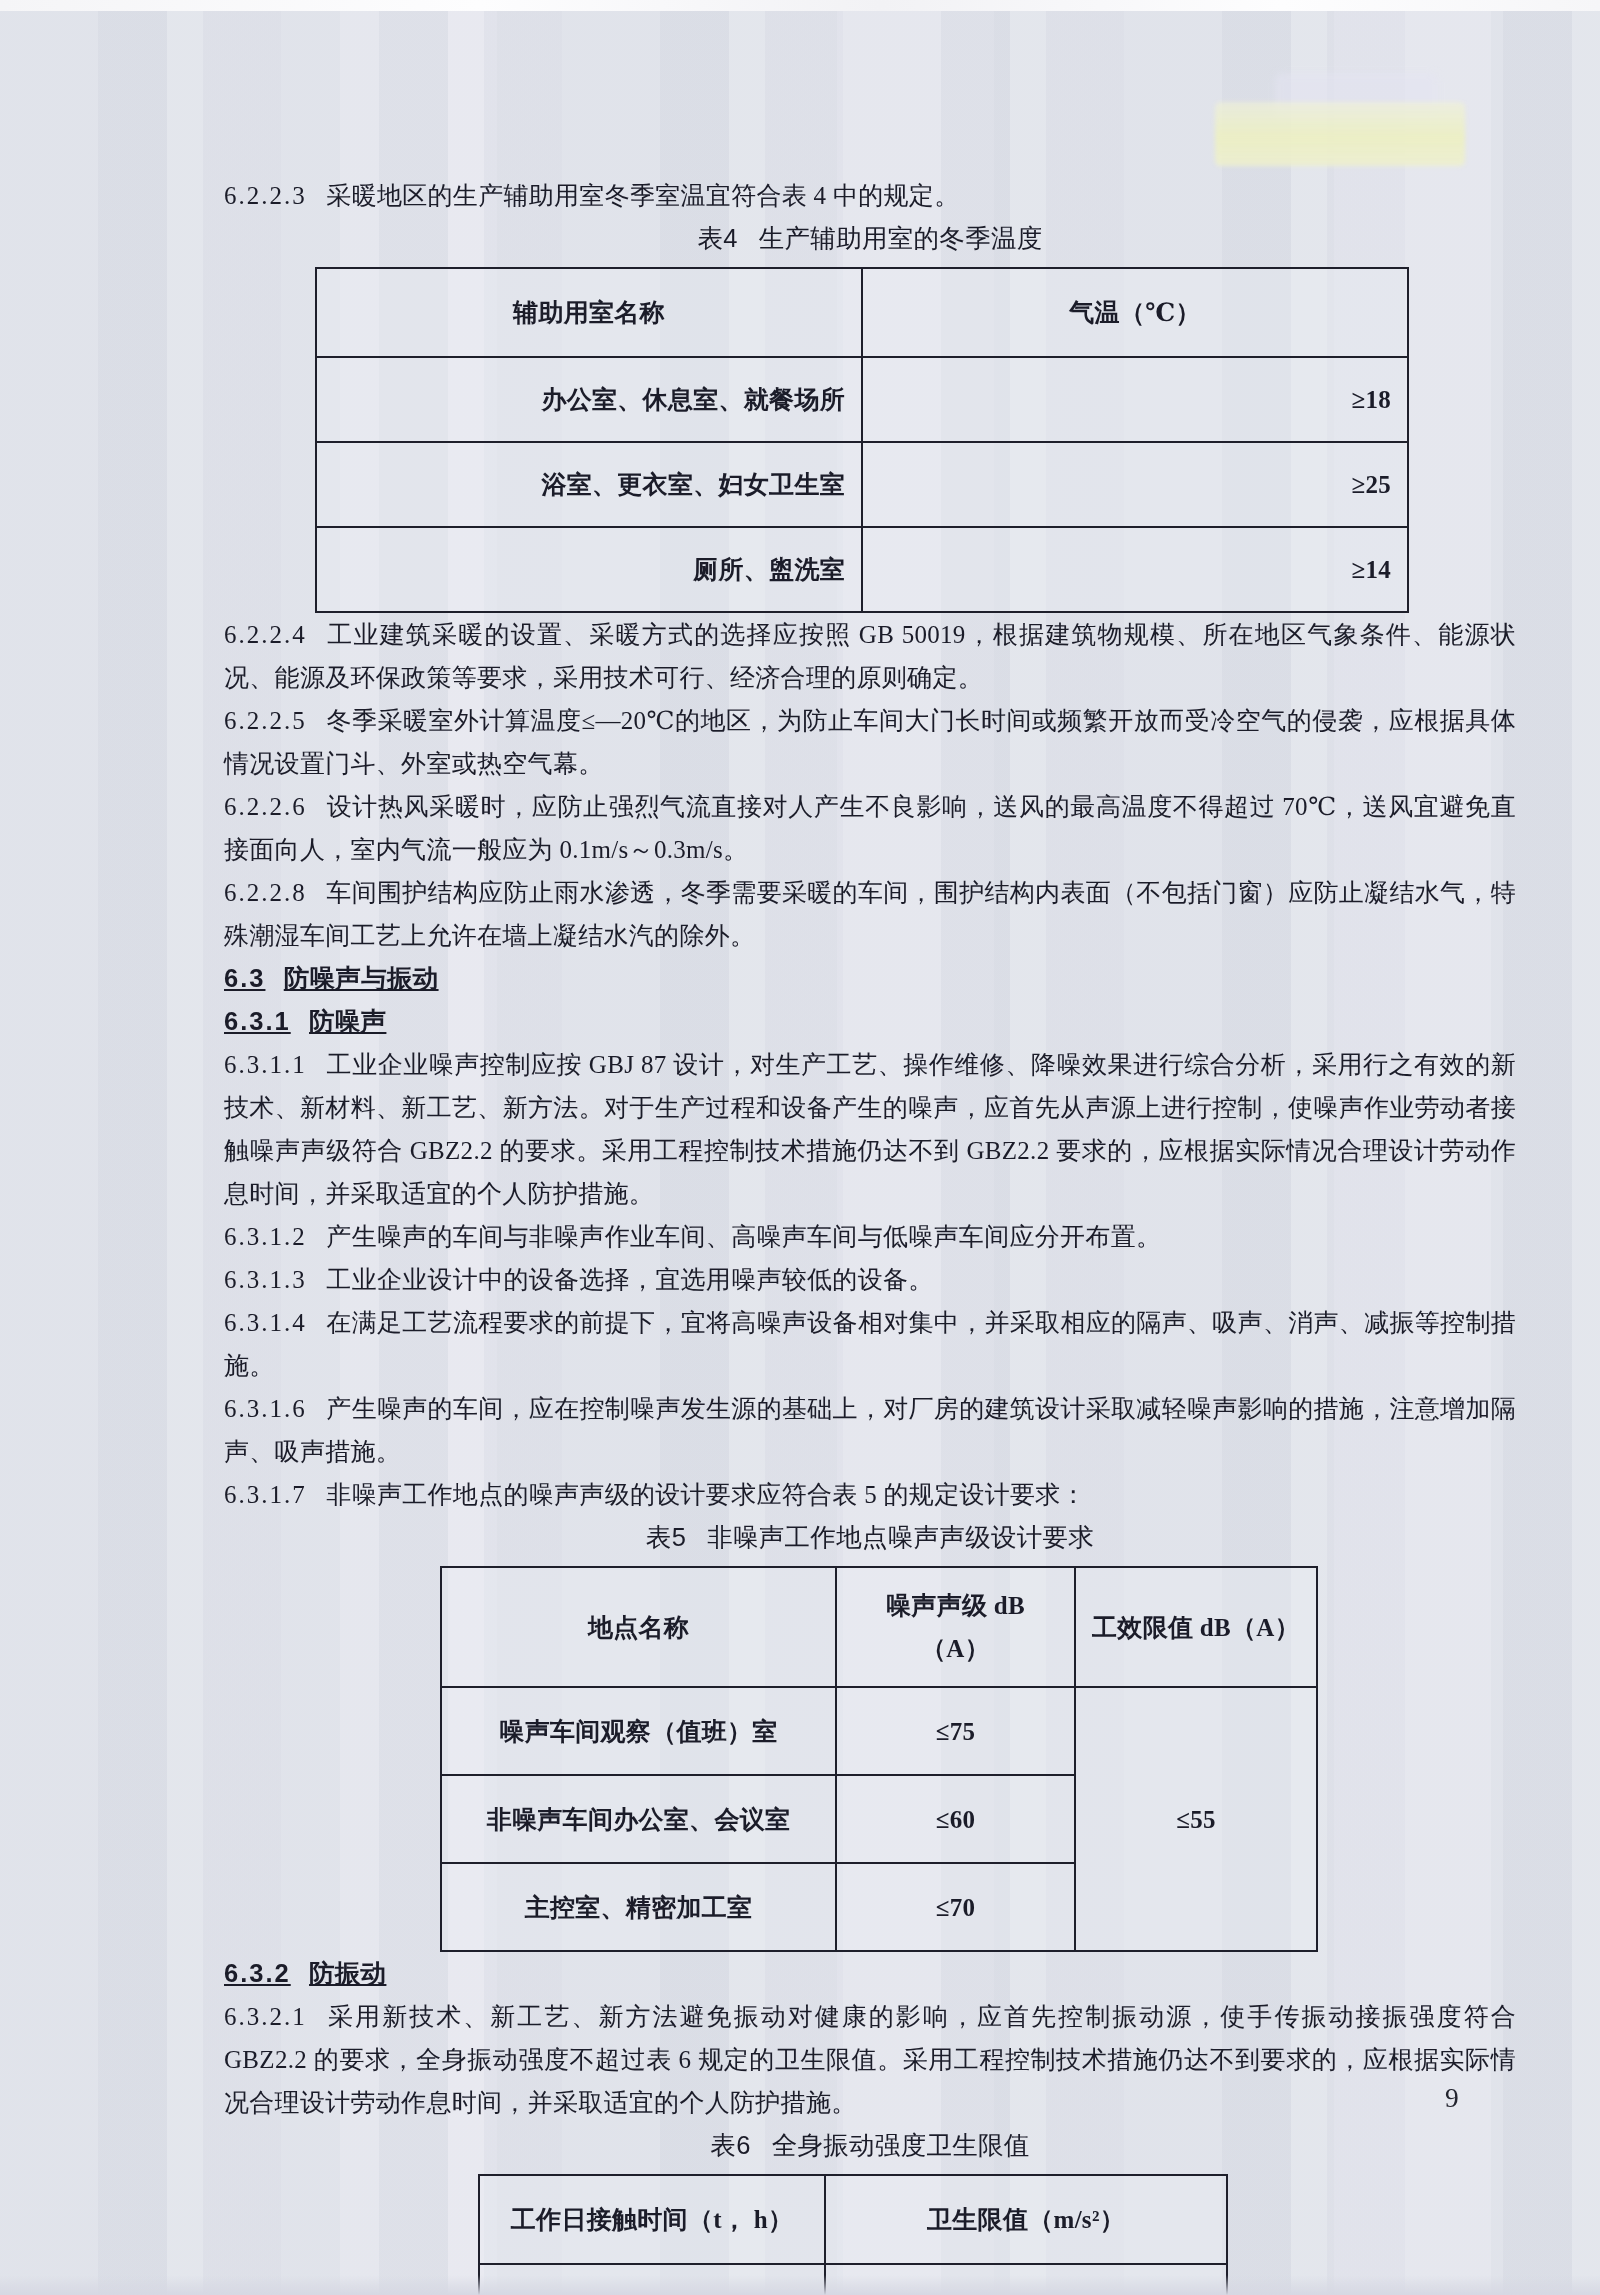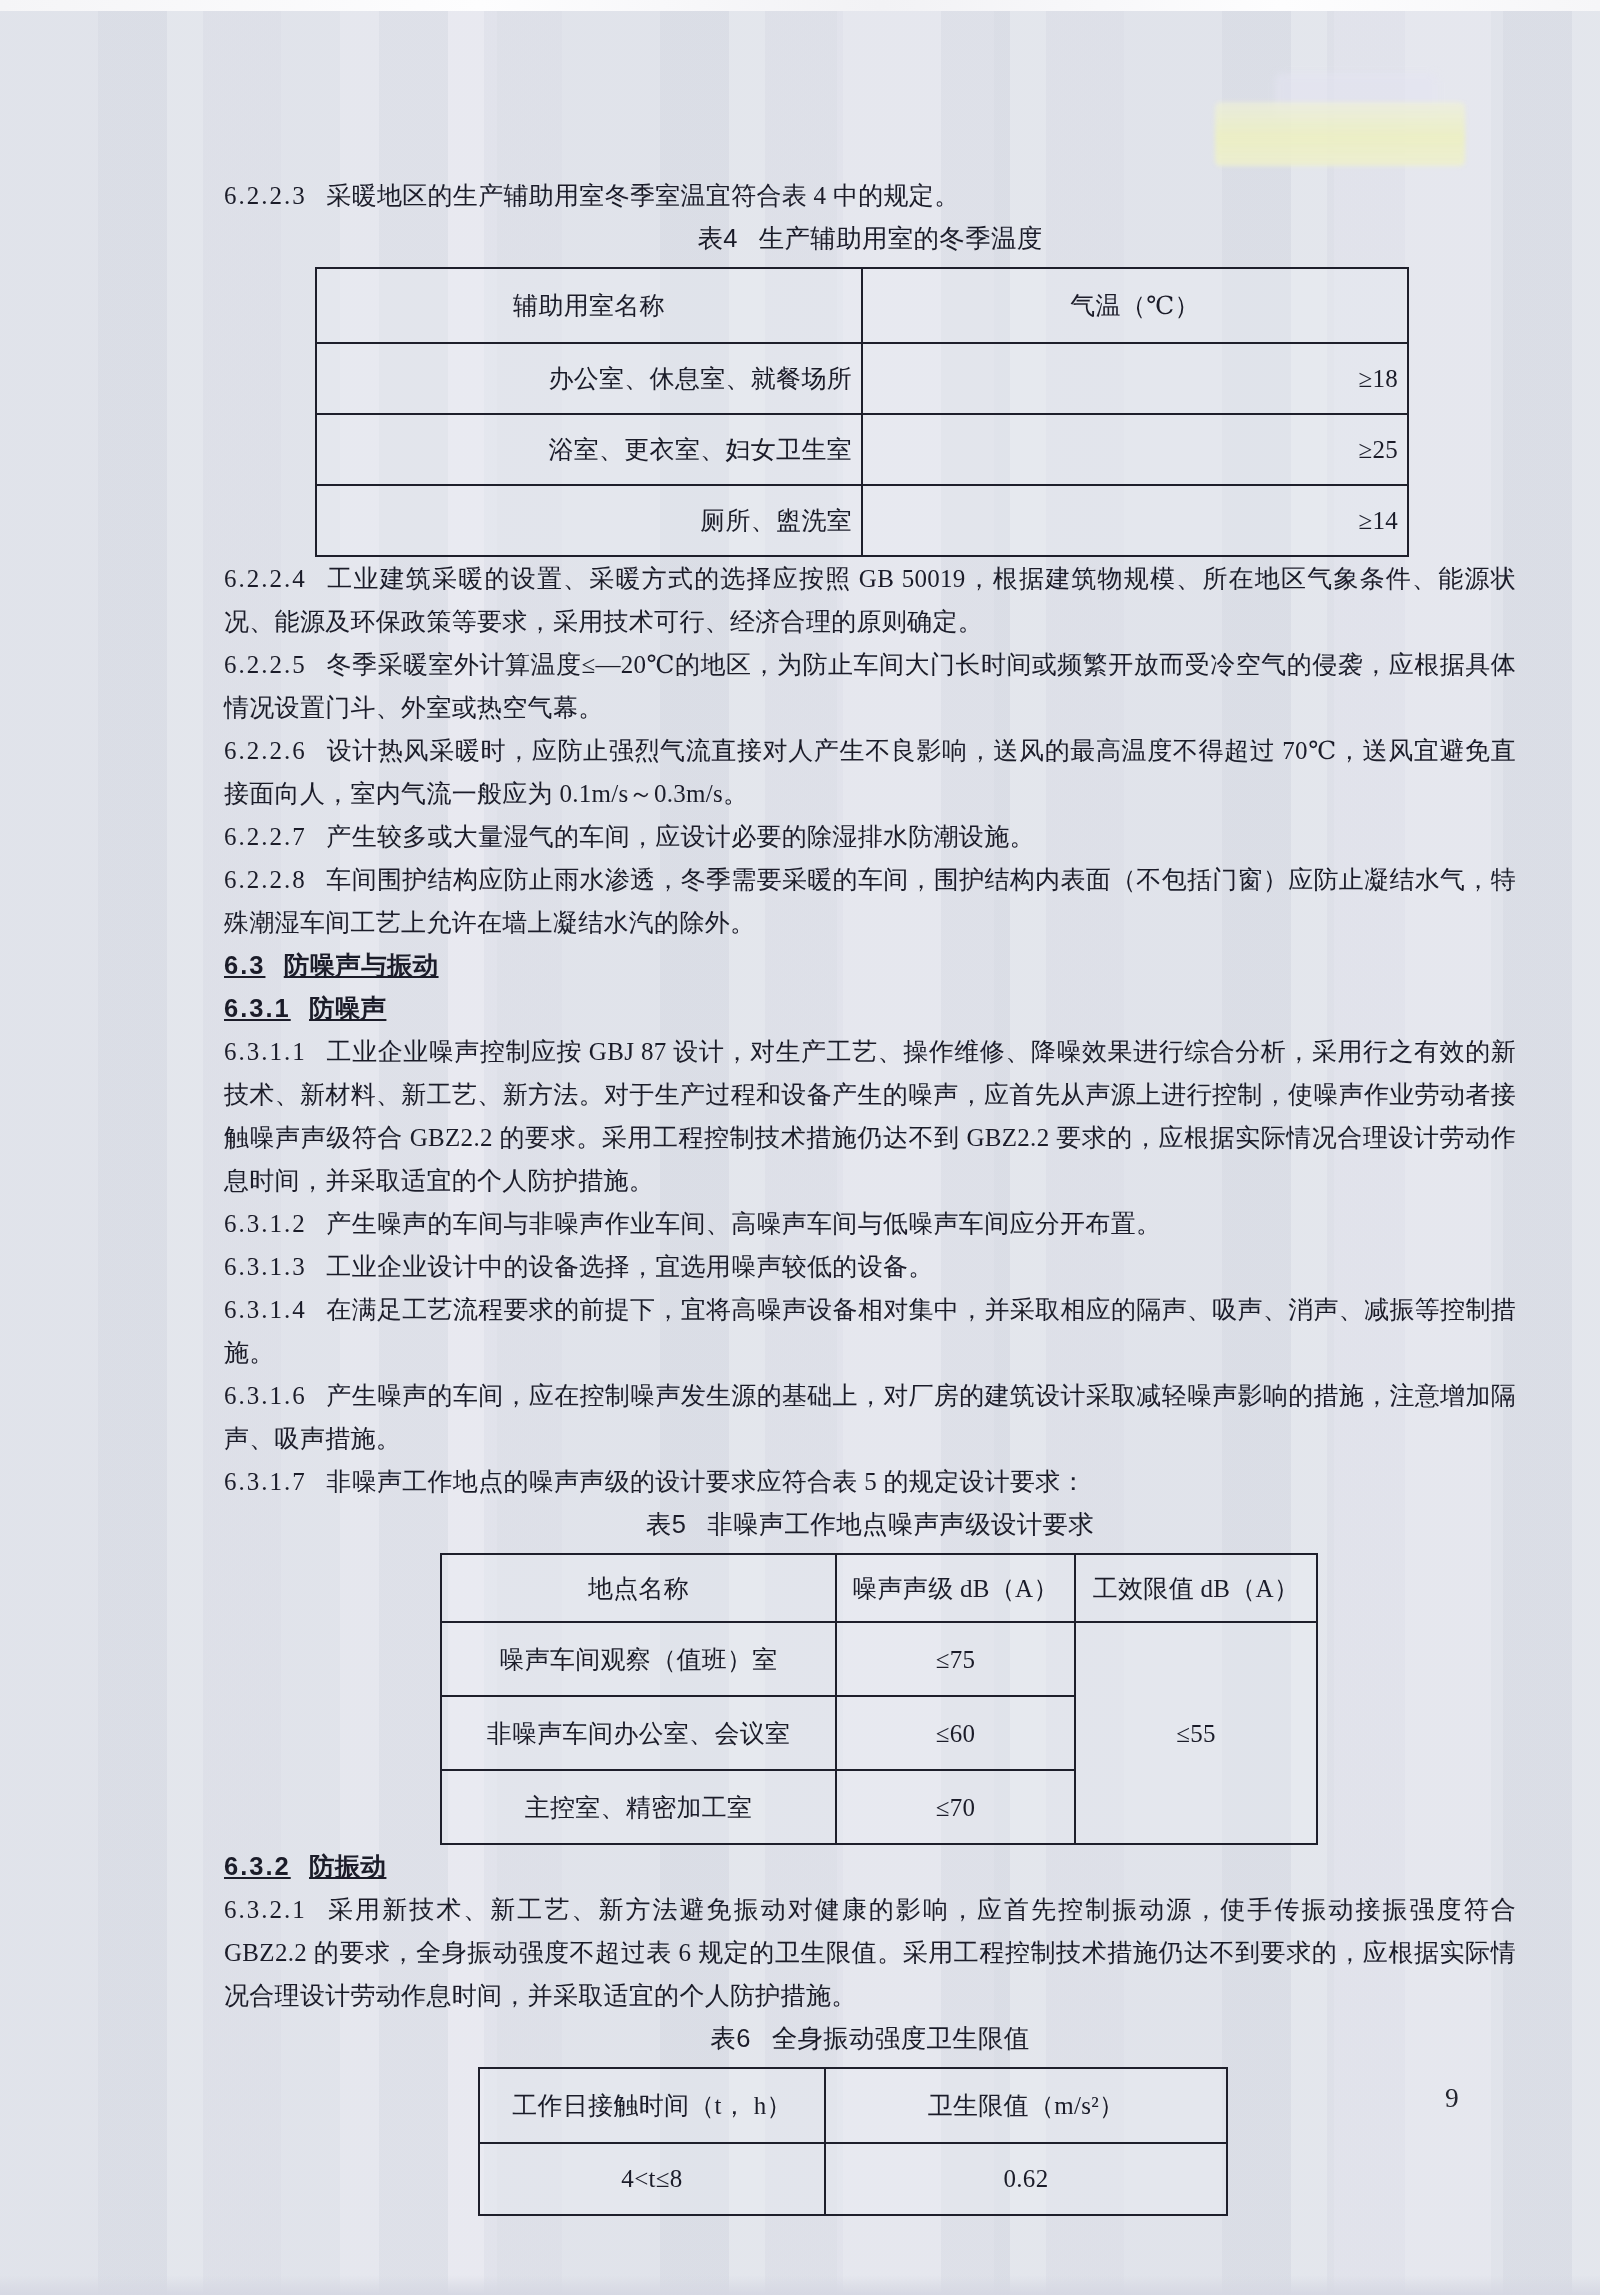--- a/index.html
+++ b/index.html
@@ -49,22 +49,22 @@
   }
   .section-heading .num { letter-spacing:2px; margin-right:18.3px; }
   .table-title {
     text-align:center;
     font-family:"Liberation Sans","DejaVu Sans",sans-serif;
     font-weight:normal; font-size:25.5px;
   }
   .table-title .tlabel { margin-right:21px; }
   table { border-collapse:collapse; table-layout:fixed; background:rgba(235,237,243,0.35); }
   th, td {
-    border:2px solid #1e1f2b; font-weight:normal; text-align:center;
-    vertical-align:middle; font-size:25px; padding:9px;
+    border:2px solid #1e1f2b; font-weight:bold; text-align:center;
+    vertical-align:middle; font-size:25px; padding:16px;
   }
   table.t4 { width:1093px; margin:6.5px 0 0 91px; border:2.6px solid #1a1b26; }
   .t4 col.c1 { width:546px; } .t4 col.c2 { width:546px; }
   .t4 tr.hdr th { height:55px; }
   .t4 tr.data td { height:51px;text-align:right; }
   .t4 tr.data td.left { text-align:right; padding-left:22px; }
   .t4 tr.note td { height:37px; text-align:left; padding-left:68px; font-size:23.5px; }
   .t4 tr.note .note-label { margin-right:46px; }
   table.t5 { width:876px; margin:7.8px 0 0 216px; border:2.6px solid #1a1b26; }
   .t5 col.c1 { width:395px; } .t5 col.c2 { width:239px; } .t5 col.c3 { width:242px; }
@@ -113,21 +113,20 @@
     <tr class="data">
       <td class="left">厕所、盥洗室</td>
       <td>≥14</td>
     </tr>
   </tbody>
     </table>
 
   <p class="clause"><span class="num">6.2.2.4</span><span>工业建筑采暖的设置、采暖方式的选择应按照 GB 50019，根据建筑物规模、所在地区气象条件、能源状况、能源及环保政策等要求，采用技术可行、经济合理的原则确定。</span></p>
   <p class="clause"><span class="num">6.2.2.5</span><span>冬季采暖室外计算温度≤—20℃的地区，为防止车间大门长时间或频繁开放而受冷空气的侵袭，应根据具体情况设置门斗、外室或热空气幕。</span></p>
   <p class="clause"><span class="num">6.2.2.6</span><span>设计热风采暖时，应防止强烈气流直接对人产生不良影响，送风的最高温度不得超过 70℃，送风宜避免直接面向人，室内气流一般应为 0.1m/s～0.3m/s。</span></p>
-  <p class="clause"><span class="num">6.2.2.7</span><span>产生较多或大量湿气的车间，应设计必要的除湿排水防潮设施。</span></p>
   <p class="clause"><span class="num">6.2.2.8</span><span>车间围护结构应防止雨水渗透，冬季需要采暖的车间，围护结构内表面（不包括门窗）应防止凝结水气，特殊潮湿车间工艺上允许在墙上凝结水汽的除外。</span></p>
 
   <p class="section-heading"><span class="num">6.3</span><span>防噪声与振动</span></p>
   <p class="section-heading"><span class="num">6.3.1</span><span>防噪声</span></p>
 
   <p class="clause"><span class="num">6.3.1.1</span><span>工业企业噪声控制应按 GBJ 87 设计，对生产工艺、操作维修、降噪效果进行综合分析，采用行之有效的新技术、新材料、新工艺、新方法。对于生产过程和设备产生的噪声，应首先从声源上进行控制，使噪声作业劳动者接触噪声声级符合 GBZ2.2 的要求。采用工程控制技术措施仍达不到 GBZ2.2 要求的，应根据实际情况合理设计劳动作息时间，并采取适宜的个人防护措施。</span></p>
   <p class="clause"><span class="num">6.3.1.2</span><span>产生噪声的车间与非噪声作业车间、高噪声车间与低噪声车间应分开布置。</span></p>
   <p class="clause"><span class="num">6.3.1.3</span><span>工业企业设计中的设备选择，宜选用噪声较低的设备。</span></p>
   <p class="clause"><span class="num">6.3.1.4</span><span>在满足工艺流程要求的前提下，宜将高噪声设备相对集中，并采取相应的隔声、吸声、消声、减振等控制措施。</span></p>
   <p class="clause"><span class="num">6.3.1.6</span><span>产生噪声的车间，应在控制噪声发生源的基础上，对厂房的建筑设计采取减轻噪声影响的措施，注意增加隔声、吸声措施。</span></p>

